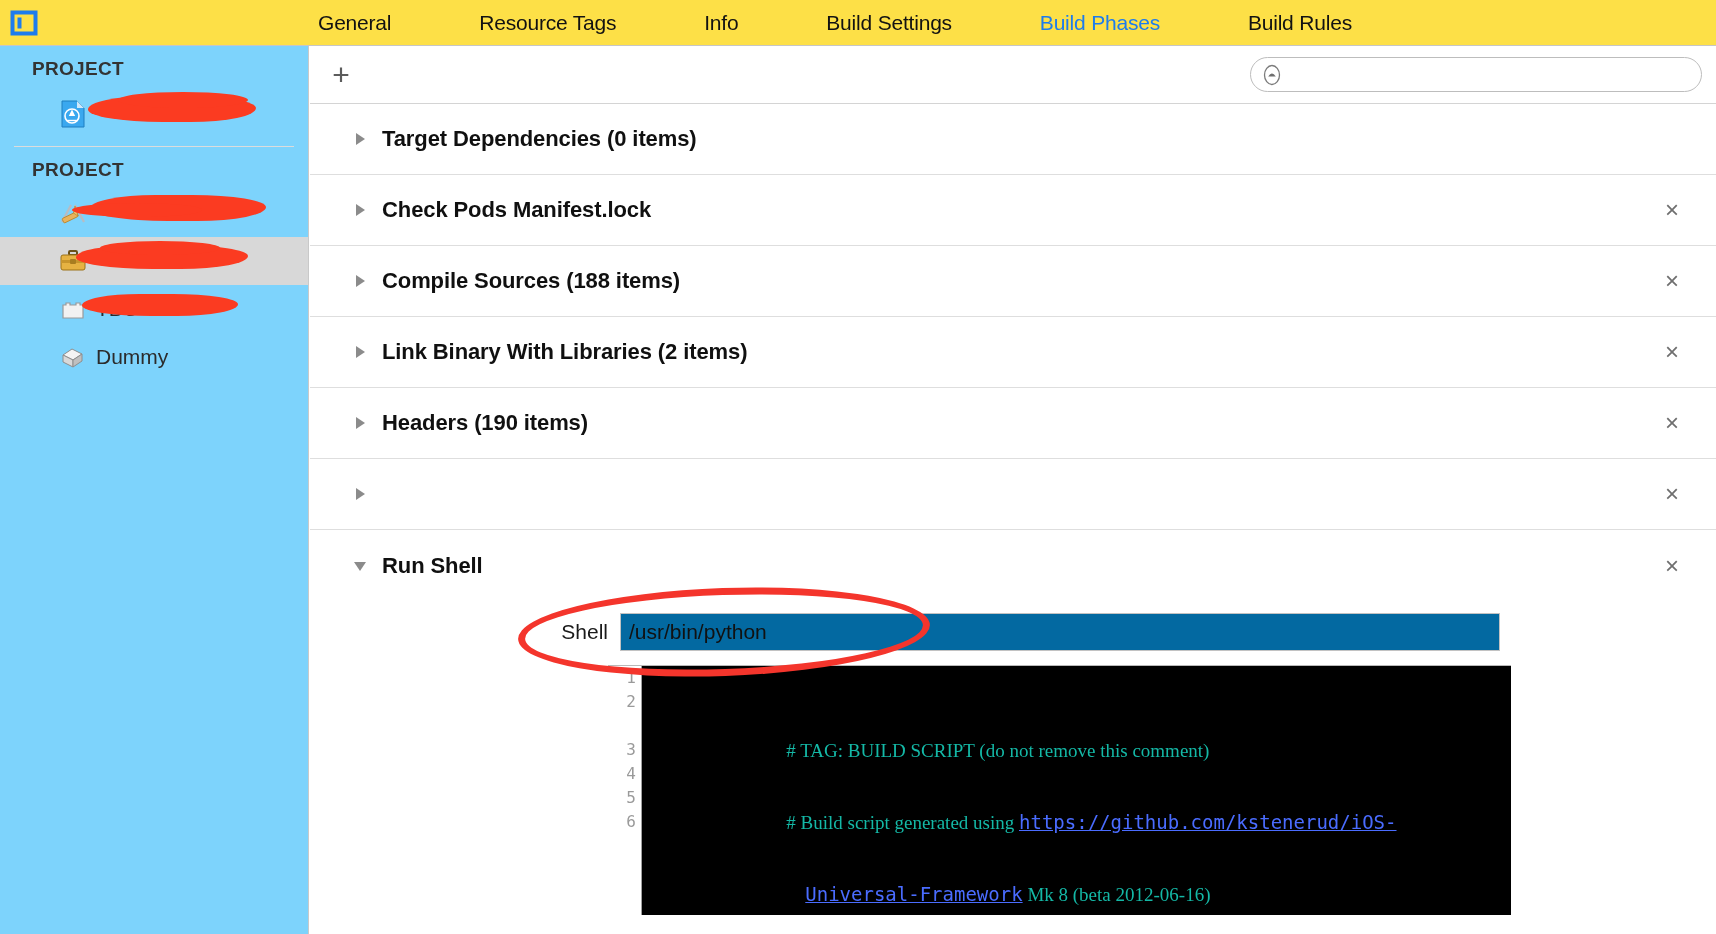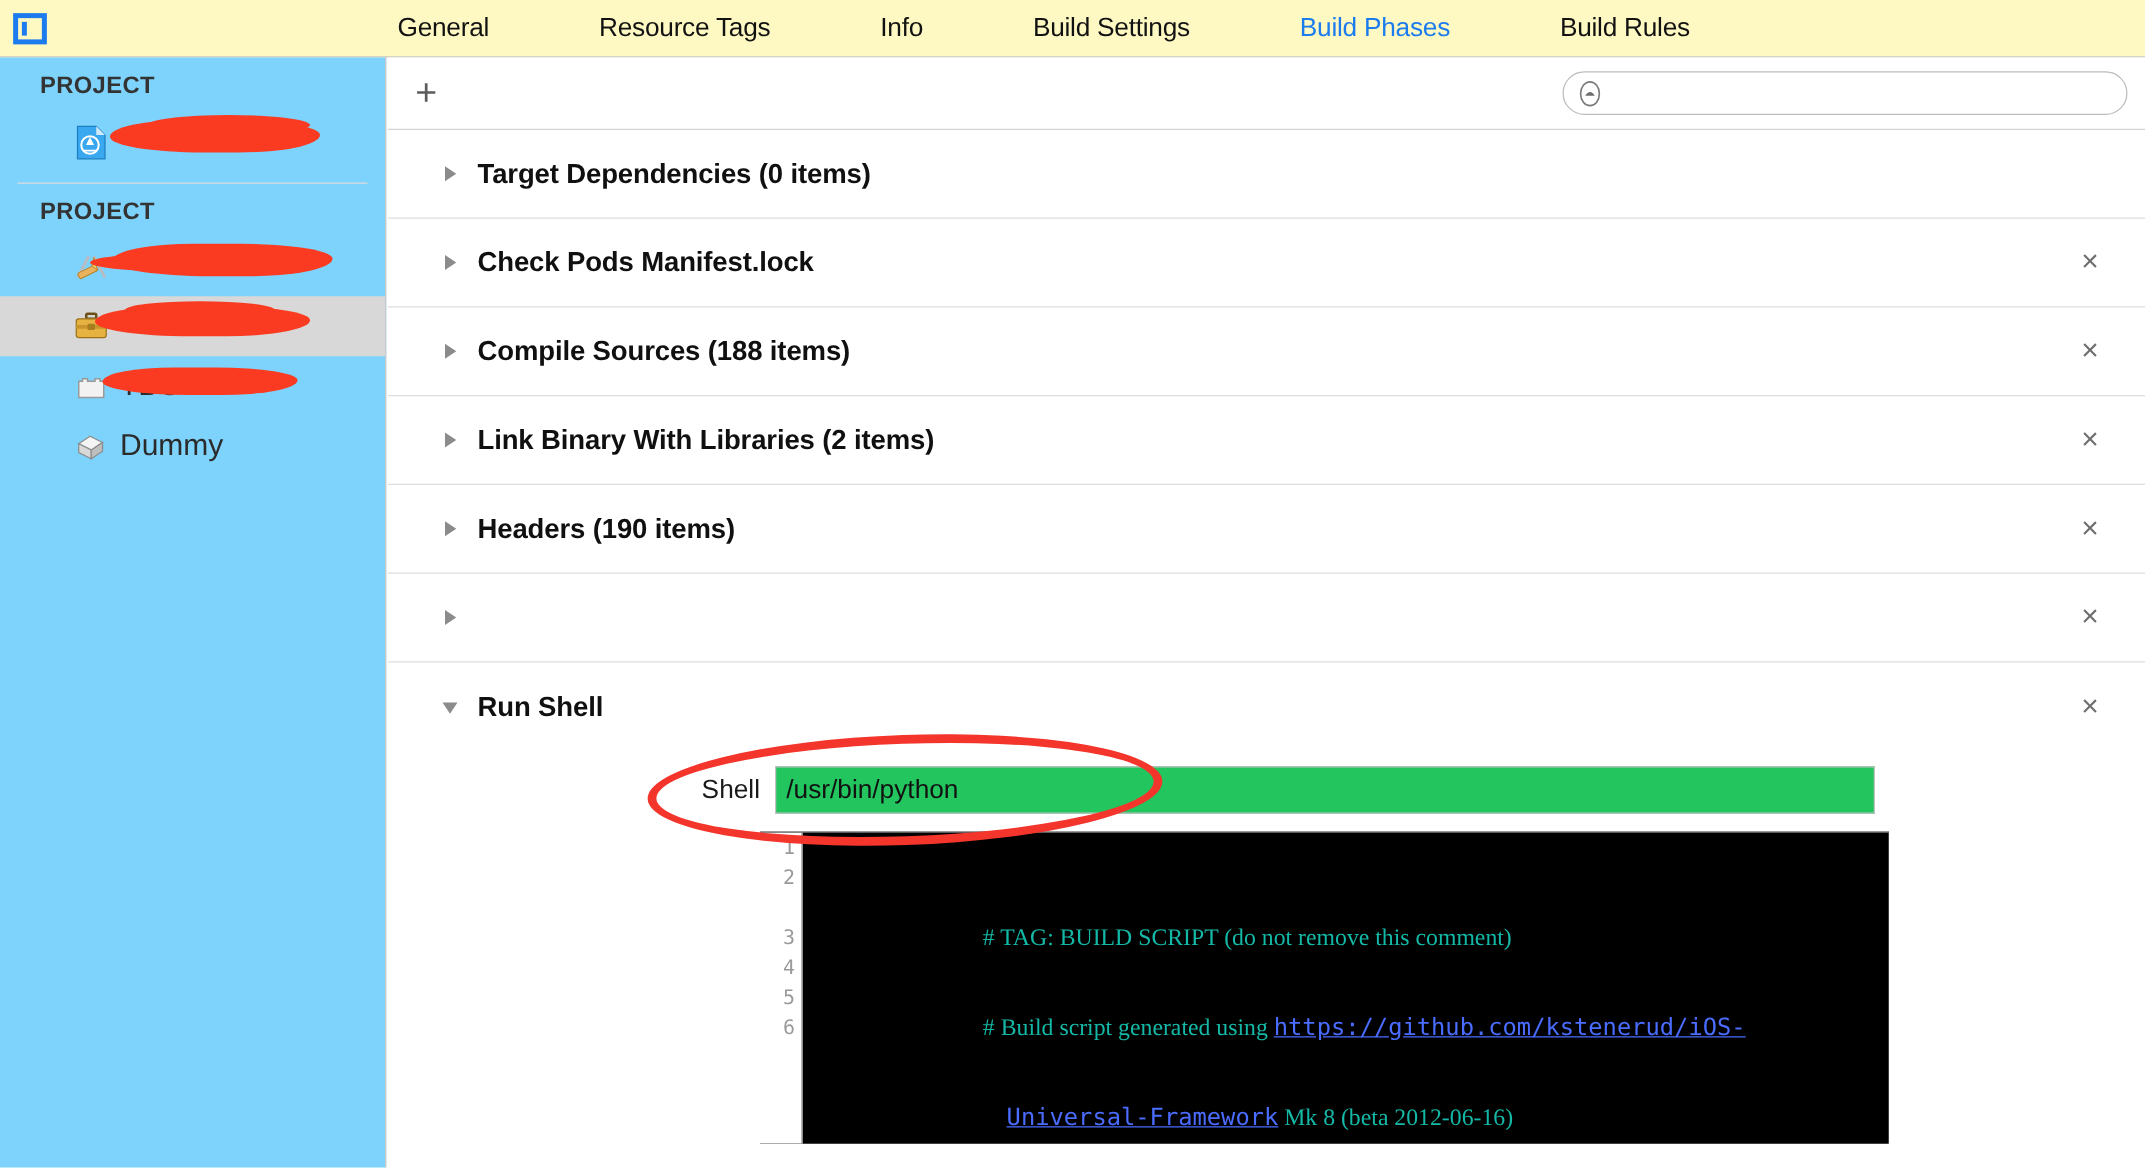--- a/index.html
+++ b/index.html
@@ -8,21 +8,21 @@
     font-family: "Liberation Sans", sans-serif;
     background: #ffffff;
     overflow: hidden;
     -webkit-font-smoothing: antialiased;
   }
 
   
   .tabbar {
     position: absolute; top: 0; left: 0;
     width: 1716px; height: 46px;
-    background: #fef9c3;
+    background: #fde047;
     border-bottom: 1px solid #c6c6c6;
     display: flex; align-items: center;
   }
   .navtoggle {
     position: absolute; left: 9px; top: 8px;
     width: 30px; height: 30px;
     display: flex; align-items: center; justify-content: center;
     cursor: pointer;
   }
   .navtoggle svg { display: block; }
@@ -69,21 +69,21 @@
     cursor: default;
   }
   .srow.selected { background: #d8d8d8; }
   .srow .ico {
     position: absolute; left: 58px; top: 50%;
     transform: translateY(-50%);
     width: 30px; height: 30px;
   }
   .srow .lbl {
     margin-left: 38px;
-    font-size: 24px;
+    font-size: 21px;
     color: #2b2b2b;
     white-space: nowrap;
   }
 
   
   .redact {
     position: absolute;
     background: #fb3b21;
     pointer-events: none;
     border-radius: 40% 45% 42% 48% / 55% 50% 58% 52%;
@@ -183,21 +183,21 @@
   .shell-label {
     width: 310px;
     text-align: right;
     padding-right: 12px;
     font-size: 21px;
     color: #1a1a1a;
   }
   .shell-input {
     width: 880px; height: 38px;
     border: 1px solid #c2c2c2;
-    background: #22c55e;
+    background: #0369a1;
     font-family: "Liberation Sans", sans-serif;
     font-size: 21px;
     color: #111;
     padding: 0 8px;
     outline: none;
   }
   .editor {
     position: relative;
     margin-left: 298px;
     width: 903px;

